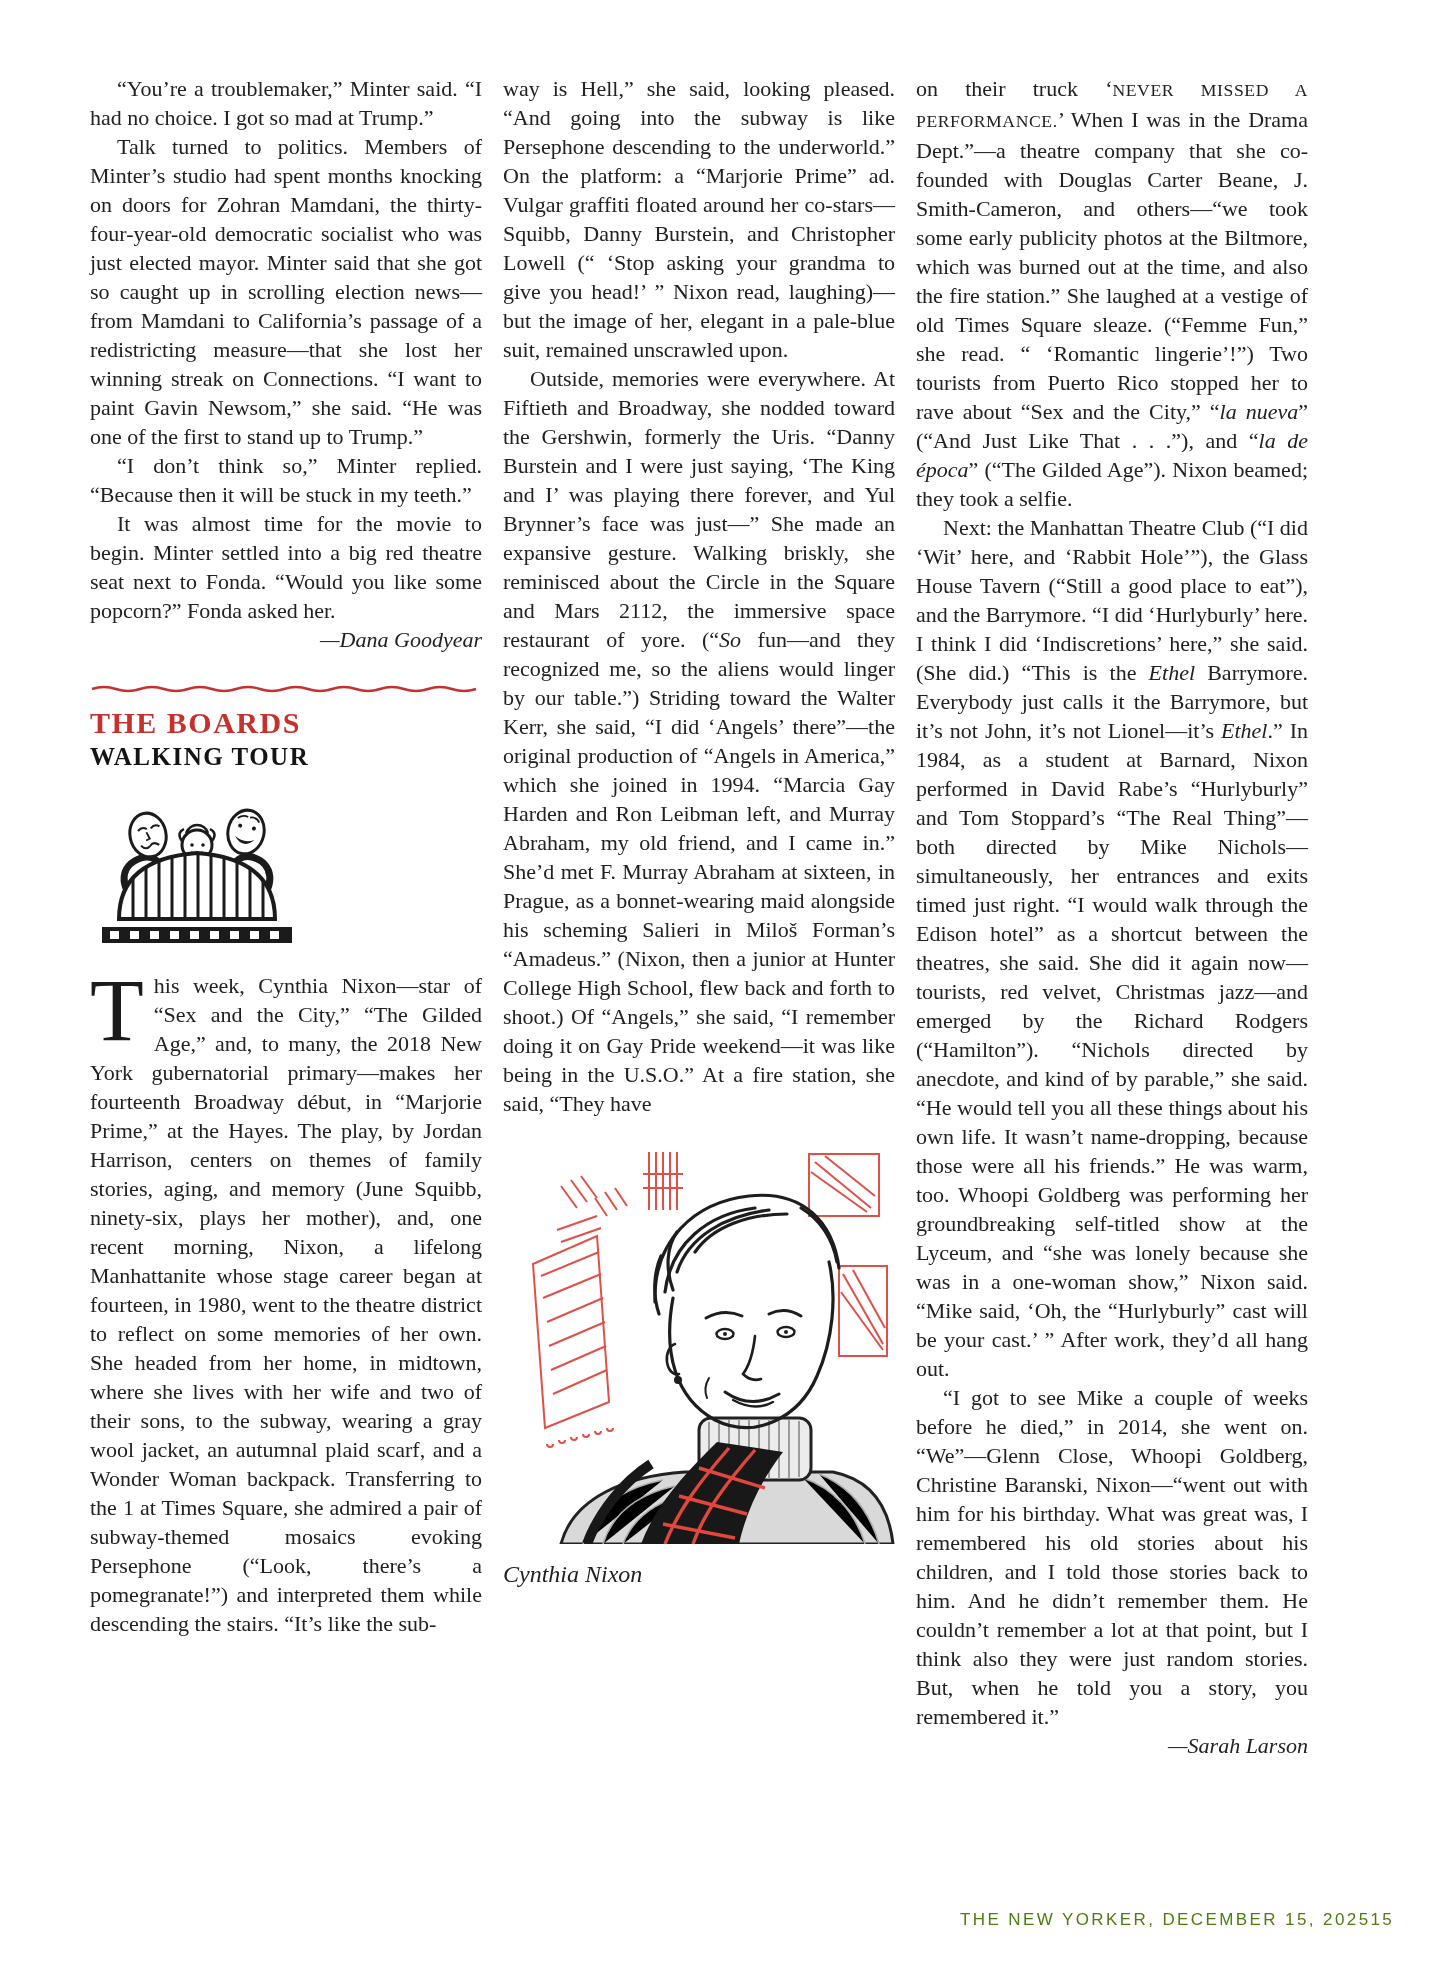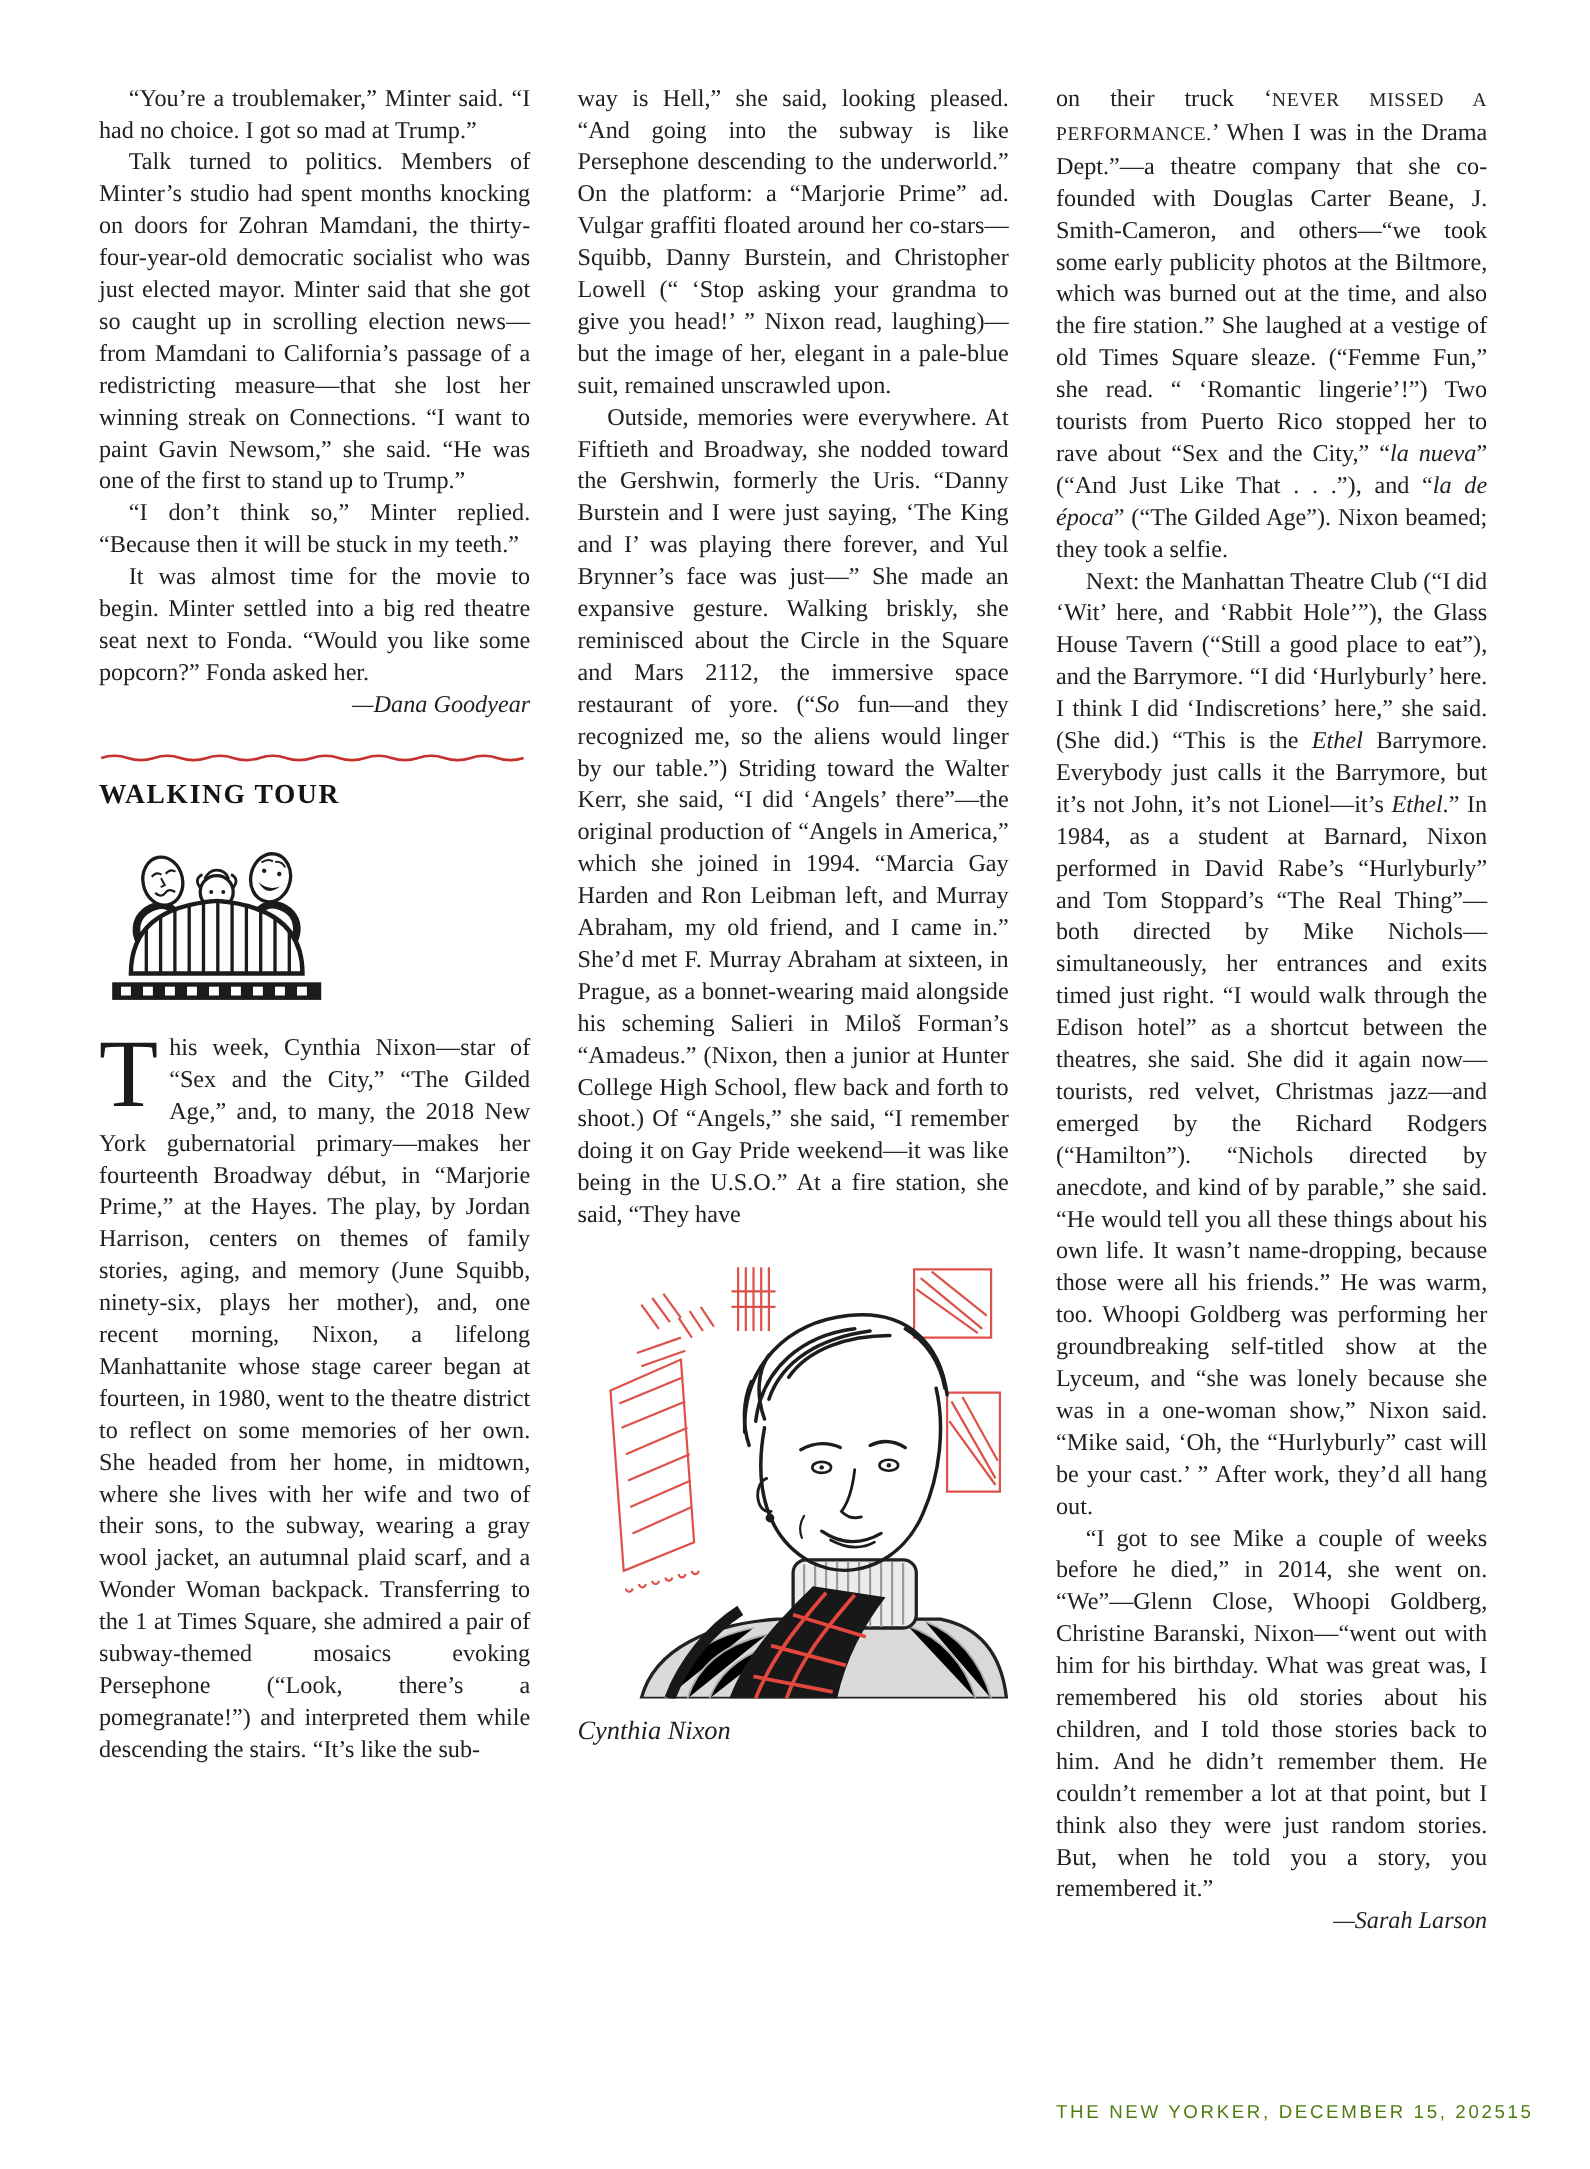--- a/index.html
+++ b/index.html
@@ -3,21 +3,21 @@
 <meta charset="utf-8">
 <style>
   html,body{margin:0;padding:0;}
   body{
     width:1445px;height:1972px;position:relative;background:#ffffff;
     font-family:"Liberation Serif",serif;color:#212121;
   }
   .page{position:absolute;inset:0;overflow:hidden;background:#fff;}
   .columns{
     position:absolute;left:90px;top:74px;width:1262px;
-    display:flex;gap:43px;
+    display:flex;gap:21px;
   }
   .col{width:392px;font-size:22px;line-height:29px;text-align:justify;hyphens:auto;}
   .col p{margin:0;}
   p.ind{text-indent:27px;}
   .byline{text-align:right;font-style:italic;margin-top:2px;}
   .divider{margin:30px 0 12px 0;line-height:0;}
   .kicker{
     font-family:"Liberation Serif",serif;font-weight:700;
     color:#c5322e;font-size:30px;letter-spacing:1.5px;line-height:34px;
     text-align:left;
@@ -55,20 +55,21 @@
       <p class="ind">“I don’t think so,” Minter replied. “Because then it will be stuck in my teeth.”</p>
       <p class="ind">It was almost time for the movie to begin. Minter settled into a big red theatre seat next to Fonda. “Would you like some popcorn?” Fonda asked her.</p>
       <p class="byline">—Dana Goodyear</p>
 
       <div class="divider">
         <svg width="392" height="10" viewBox="0 0 392 10" aria-hidden="true">
           <path d="M2 5 Q14 1 26 5 T50 5 T74 5 T98 5 T122 5 T146 5 T170 5 T194 5 T218 5 T242 5 T266 5 T290 5 T314 5 T338 5 T362 5 T386 5" fill="none" stroke="#c5322e" stroke-width="2.4"></path>
         </svg>
       </div>
 
+      <div class="kicker">THE BOARDS</div>
       <div class="sect-title">WALKING TOUR</div>
 
       <div class="masks-wrap">
         <svg width="206" height="152" viewBox="0 0 206 152" aria-hidden="true">
           <defs>
             <clipPath id="domeclip">
                 <path d="M25 120 Q25 60 103 54 Q181 60 181 120 Z"></path>
               </clipPath>
           </defs>
 

